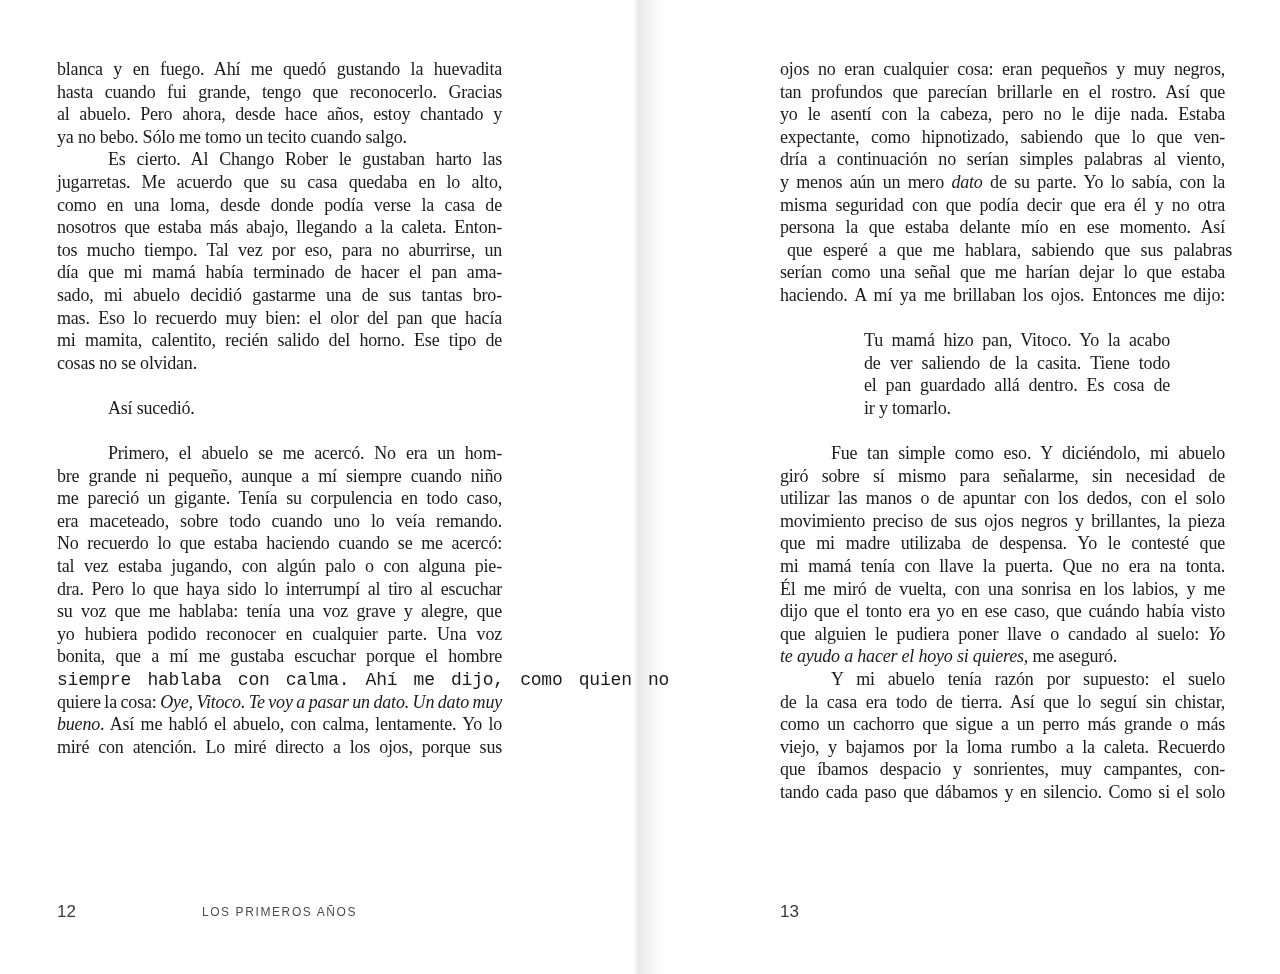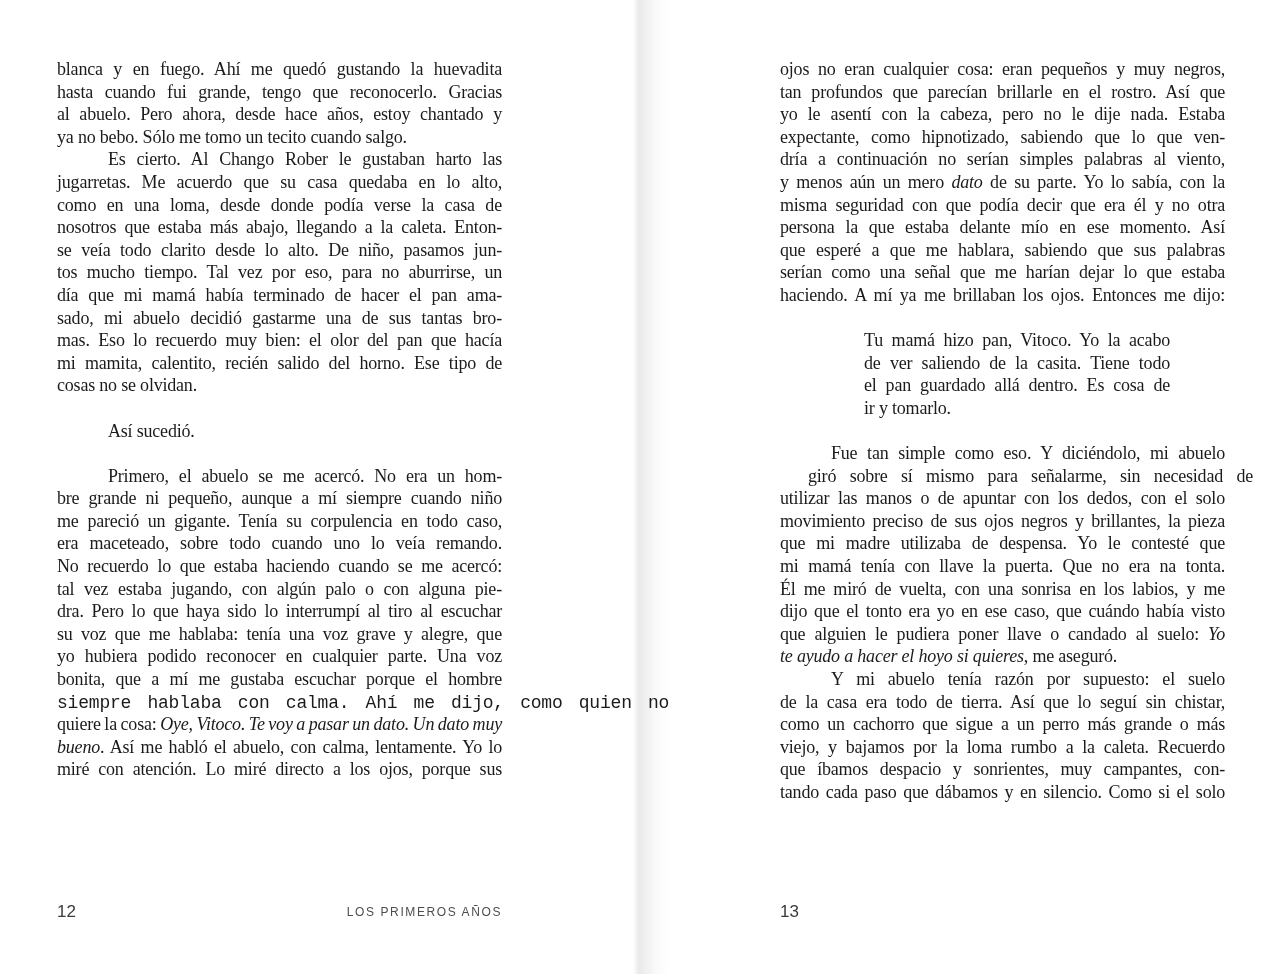--- a/index.html
+++ b/index.html
@@ -70,21 +70,21 @@
     color: #3a3a3a;
   }
   .page.left  .page-number { left: 57px; }
   .page.right .page-number { left: 140px; }
 
   .running-footer {
     position: absolute;
     top: 905px;
     left: 57px;
     width: 445px;
-    text-align: right;
+    text-align: center;
     font-family: "Liberation Sans", sans-serif;
     font-size: 12px;
     letter-spacing: 1.6px;
     color: #4d4d4d;
     text-transform: uppercase;
   }
 </style>
 </head>
 <body>
 
@@ -93,21 +93,20 @@
   <div class="page left">
     <div class="page-text" id="left-text">
         <div class="line justify"><span class="line-content" style="word-spacing: 6.3px;"><span>blanca y en fuego. Ahí me quedó gustando la huevadita</span></span></div>
         <div class="line justify"><span class="line-content" style="word-spacing: 7.38px;"><span>hasta cuando fui grande, tengo que reconocerlo. Gracias</span></span></div>
         <div class="line justify"><span class="line-content" style="word-spacing: 5.48px;"><span>al abuelo. Pero ahora, desde hace años, estoy chantado y</span></span></div>
         <div class="line"><span class="line-content"><span>ya no bebo. Sólo me tomo un tecito cuando salgo.</span></span></div>
         <div class="line indent justify"><span class="line-content" style="word-spacing: 6.65px;"><span>Es cierto. Al Chango Rober le gustaban harto las</span></span></div>
         <div class="line justify"><span class="line-content" style="word-spacing: 7.05px;"><span>jugarretas. Me acuerdo que su casa quedaba en lo alto,</span></span></div>
         <div class="line justify"><span class="line-content" style="word-spacing: 6.3px;"><span>como en una loma, desde donde podía verse la casa de</span></span></div>
         <div class="line justify"><span class="line-content" style="word-spacing: 3.72px;"><span>nosotros que estaba más abajo, llegando a la caleta. Enton-</span></span></div>
-        <div class="line justify"><span class="line-content" style="word-spacing: 5.35px;"><span>se veía todo clarito desde lo alto. De niño, pasamos jun-</span></span></div>
         <div class="line justify"><span class="line-content" style="word-spacing: 5.14px;"><span>tos mucho tiempo. Tal vez por eso, para no aburrirse, un</span></span></div>
         <div class="line justify"><span class="line-content" style="word-spacing: 5.66px;"><span>día que mi mamá había terminado de hacer el pan ama-</span></span></div>
         <div class="line justify"><span class="line-content" style="word-spacing: 6.12px;"><span>sado, mi abuelo decidió gastarme una de sus tantas bro-</span></span></div>
         <div class="line justify"><span class="line-content" style="word-spacing: 4.3px;"><span>mas. Eso lo recuerdo muy bien: el olor del pan que hacía</span></span></div>
         <div class="line justify"><span class="line-content" style="word-spacing: 5.08px;"><span>mi mamita, calentito, recién salido del horno. Ese tipo de</span></span></div>
         <div class="line"><span class="line-content"><span>cosas no se olvidan.</span></span></div>
         <div class="line"></div>
         <div class="line indent"><span class="line-content"><span>Así sucedió.</span></span></div>
         <div class="line"></div>
         <div class="line indent justify"><span class="line-content" style="word-spacing: 5.67px; text-align: right;"><span>Primero, el abuelo se me acercó. No era un hom-</span></span></div>
@@ -132,31 +131,31 @@
   <div class="page right">
     <div class="page-text" id="right-text">
         <div class="line justify"><span class="line-content" style="word-spacing: 4.48px;"><span>ojos no eran cualquier cosa: eran pequeños y muy negros,</span></span></div>
         <div class="line justify"><span class="line-content" style="word-spacing: 5.64px;"><span>tan profundos que parecían brillarle en el rostro. Así que</span></span></div>
         <div class="line justify"><span class="line-content" style="word-spacing: 5.9px;"><span>yo le asentí con la cabeza, pero no le dije nada. Estaba</span></span></div>
         <div class="line justify"><span class="line-content" style="word-spacing: 7.35px;"><span>expectante, como hipnotizado, sabiendo que lo que ven-</span></span></div>
         <div class="line justify"><span class="line-content" style="word-spacing: 6.63px;"><span>dría a continuación no serían simples palabras al viento,</span></span></div>
         <div class="line justify"><span class="line-content" style="word-spacing: 3.19px;"><span>y menos aún un mero </span><em>dato</em><span> de su parte. Yo lo sabía, con la</span></span></div>
         <div class="line justify"><span class="line-content" style="word-spacing: 4.08px;"><span>misma seguridad con que podía decir que era él y no otra</span></span></div>
         <div class="line justify"><span class="line-content" style="word-spacing: 6.52px;"><span>persona la que estaba delante mío en ese momento. Así</span></span></div>
-        <div class="line justify"><span class="line-content" style="word-spacing: 6.33px;"><span>que esperé a que me hablara, sabiendo que sus palabras</span></span></div>
+        <div class="line justify"><span class="line-content" style="word-spacing: 6.33px; margin-left: 7px;"><span>que esperé a que me hablara, sabiendo que sus palabras</span></span></div>
         <div class="line justify"><span class="line-content" style="word-spacing: 5.12px;"><span>serían como una señal que me harían dejar lo que estaba</span></span></div>
         <div class="line justify"><span class="line-content" style="word-spacing: 3.27px;"><span>haciendo. A mí ya me brillaban los ojos. Entonces me dijo:</span></span></div>
         <div class="line"></div>
         <div class="line quote justify"><span class="line-content" style="word-spacing: 4.36px;"><span>Tu mamá hizo pan, Vitoco. Yo la acabo</span></span></div>
         <div class="line quote justify"><span class="line-content" style="word-spacing: 5.01px;"><span>de ver saliendo de la casita. Tiene todo</span></span></div>
         <div class="line quote justify"><span class="line-content" style="word-spacing: 4.7px;"><span>el pan guardado allá dentro. Es cosa de</span></span></div>
         <div class="line quote"><span class="line-content"><span>ir y tomarlo.</span></span></div>
         <div class="line"></div>
         <div class="line indent justify"><span class="line-content" style="word-spacing: 5.38px;"><span>Fue tan simple como eso. Y diciéndolo, mi abuelo</span></span></div>
-        <div class="line justify"><span class="line-content" style="word-spacing: 9.13px; margin-left: 28px;"><span>giró sobre sí mismo para señalarme, sin necesidad de</span></span></div>
+        <div class="line justify"><span class="line-content" style="word-spacing: 9.13px;"><span>giró sobre sí mismo para señalarme, sin necesidad de</span></span></div>
         <div class="line justify"><span class="line-content" style="word-spacing: 4.24px;"><span>utilizar las manos o de apuntar con los dedos, con el solo</span></span></div>
         <div class="line justify"><span class="line-content" style="word-spacing: 3.12px;"><span>movimiento preciso de sus ojos negros y brillantes, la pieza</span></span></div>
         <div class="line justify"><span class="line-content" style="word-spacing: 6.6px;"><span>que mi madre utilizaba de despensa. Yo le contesté que</span></span></div>
         <div class="line justify"><span class="line-content" style="word-spacing: 5.24px; font-family: Liberation Serif, serif;"><span>mi mamá tenía con llave la puerta. Que no era na tonta.</span></span></div>
         <div class="line justify"><span class="line-content" style="word-spacing: 3.79px;"><span>Él me miró de vuelta, con una sonrisa en los labios, y me</span></span></div>
         <div class="line justify"><span class="line-content" style="word-spacing: 2.55px;"><span>dijo que el tonto era yo en ese caso, que cuándo había visto</span></span></div>
         <div class="line justify"><span class="line-content" style="word-spacing: 4.72px;"><span>que alguien le pudiera poner llave o candado al suelo: </span><em>Yo</em></span></div>
         <div class="line"><span class="line-content"><em>te ayudo a hacer el hoyo si quieres</em><span>, me aseguró.</span></span></div>
         <div class="line indent justify"><span class="line-content" style="word-spacing: 8.74px; text-align: right;"><span>Y mi abuelo tenía razón por supuesto: el suelo</span></span></div>
         <div class="line justify"><span class="line-content" style="word-spacing: 4.49px;"><span>de la casa era todo de tierra. Así que lo seguí sin chistar,</span></span></div>

